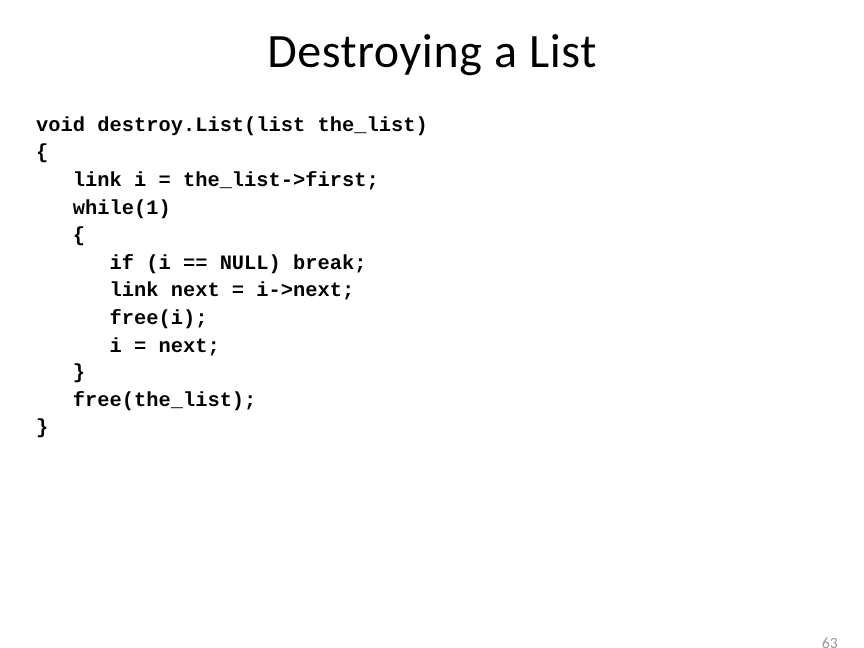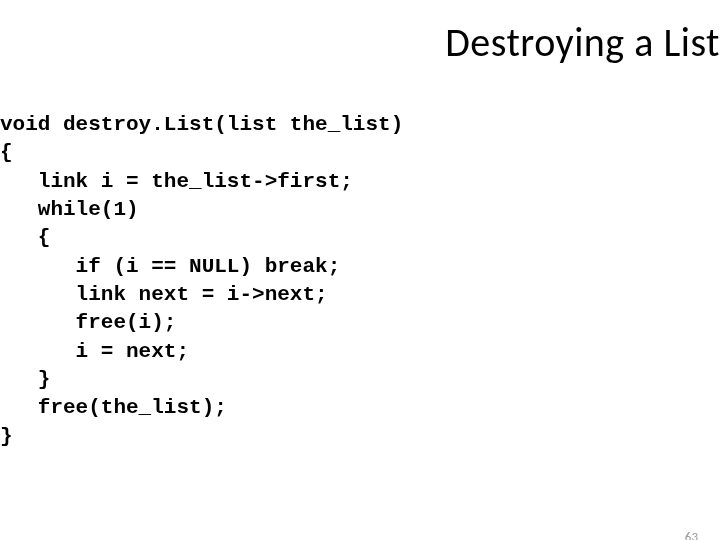--- a/index.html
+++ b/index.html
@@ -12,33 +12,34 @@
     color: #000;
     overflow: hidden;
   }
   .slide {
     width: 720px;
     height: 540px;
     position: relative;
     box-sizing: border-box;
   }
   .title {
-    text-align: right;
+    text-align: center;
     font-size: 40px;
     font-weight: 400;
     margin-top: 18px;
-    margin-bottom: 44px;
+    margin-bottom: 28px;
     letter-spacing: 0.5px;
   }
   .code {
     font-family: "Courier New", Courier, monospace;
-    font-size: 21px;
+    font-size: 17px;
     font-weight: bold;
     line-height: 1.35;
     white-space: pre;
+    margin-left: 30px;
   }
   .pagenum {
     position: absolute;
     bottom: 14px;
     right: 22px;
     font-size: 13px;
     color: #9a9a9a;
   }
 </style>
 </head>

